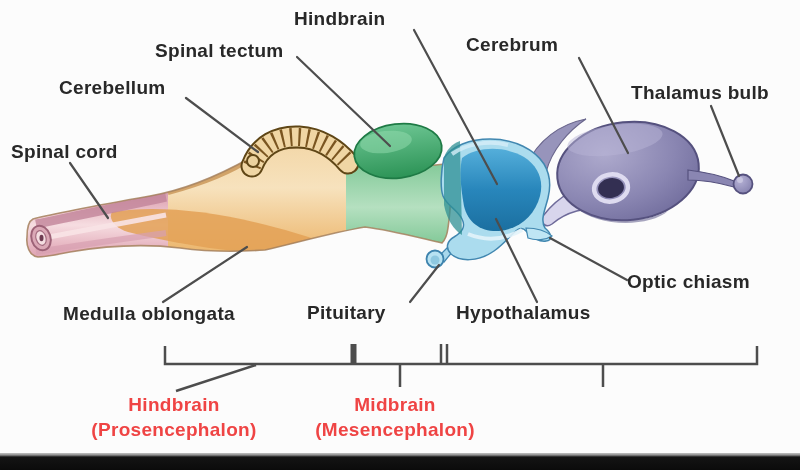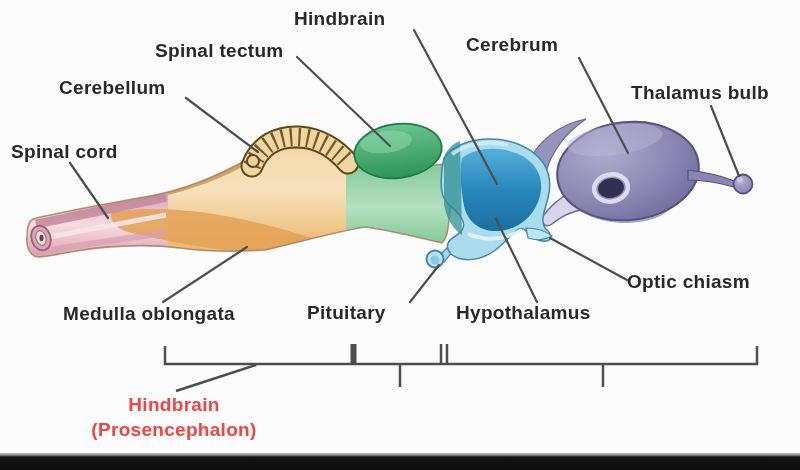--- a/index.html
+++ b/index.html
@@ -160,15 +160,19 @@
   <div class="lbl" style="left:631px;top:83px">Thalamus bulb</div>
   <div class="lbl" style="left:63px;top:304px">Medulla oblongata</div>
   <div class="lbl" style="left:307px;top:303px">Pituitary</div>
   <div class="lbl" style="left:456px;top:303px">Hypothalamus</div>
   <div class="lbl" style="left:627px;top:272px">Optic chiasm</div>
 
   <div class="region" style="left:174px;top:392px">
     <span>Hindbrain</span>
     <span>(Prosencephalon)</span>
   </div>
+  <div class="region" style="left:395px;top:392px">
+    <span>Midbrain</span>
+    <span>(Mesencephalon)</span>
+  </div>
 
   <div class="bottom-bar"></div>
 </div>
 
 </body></html>

